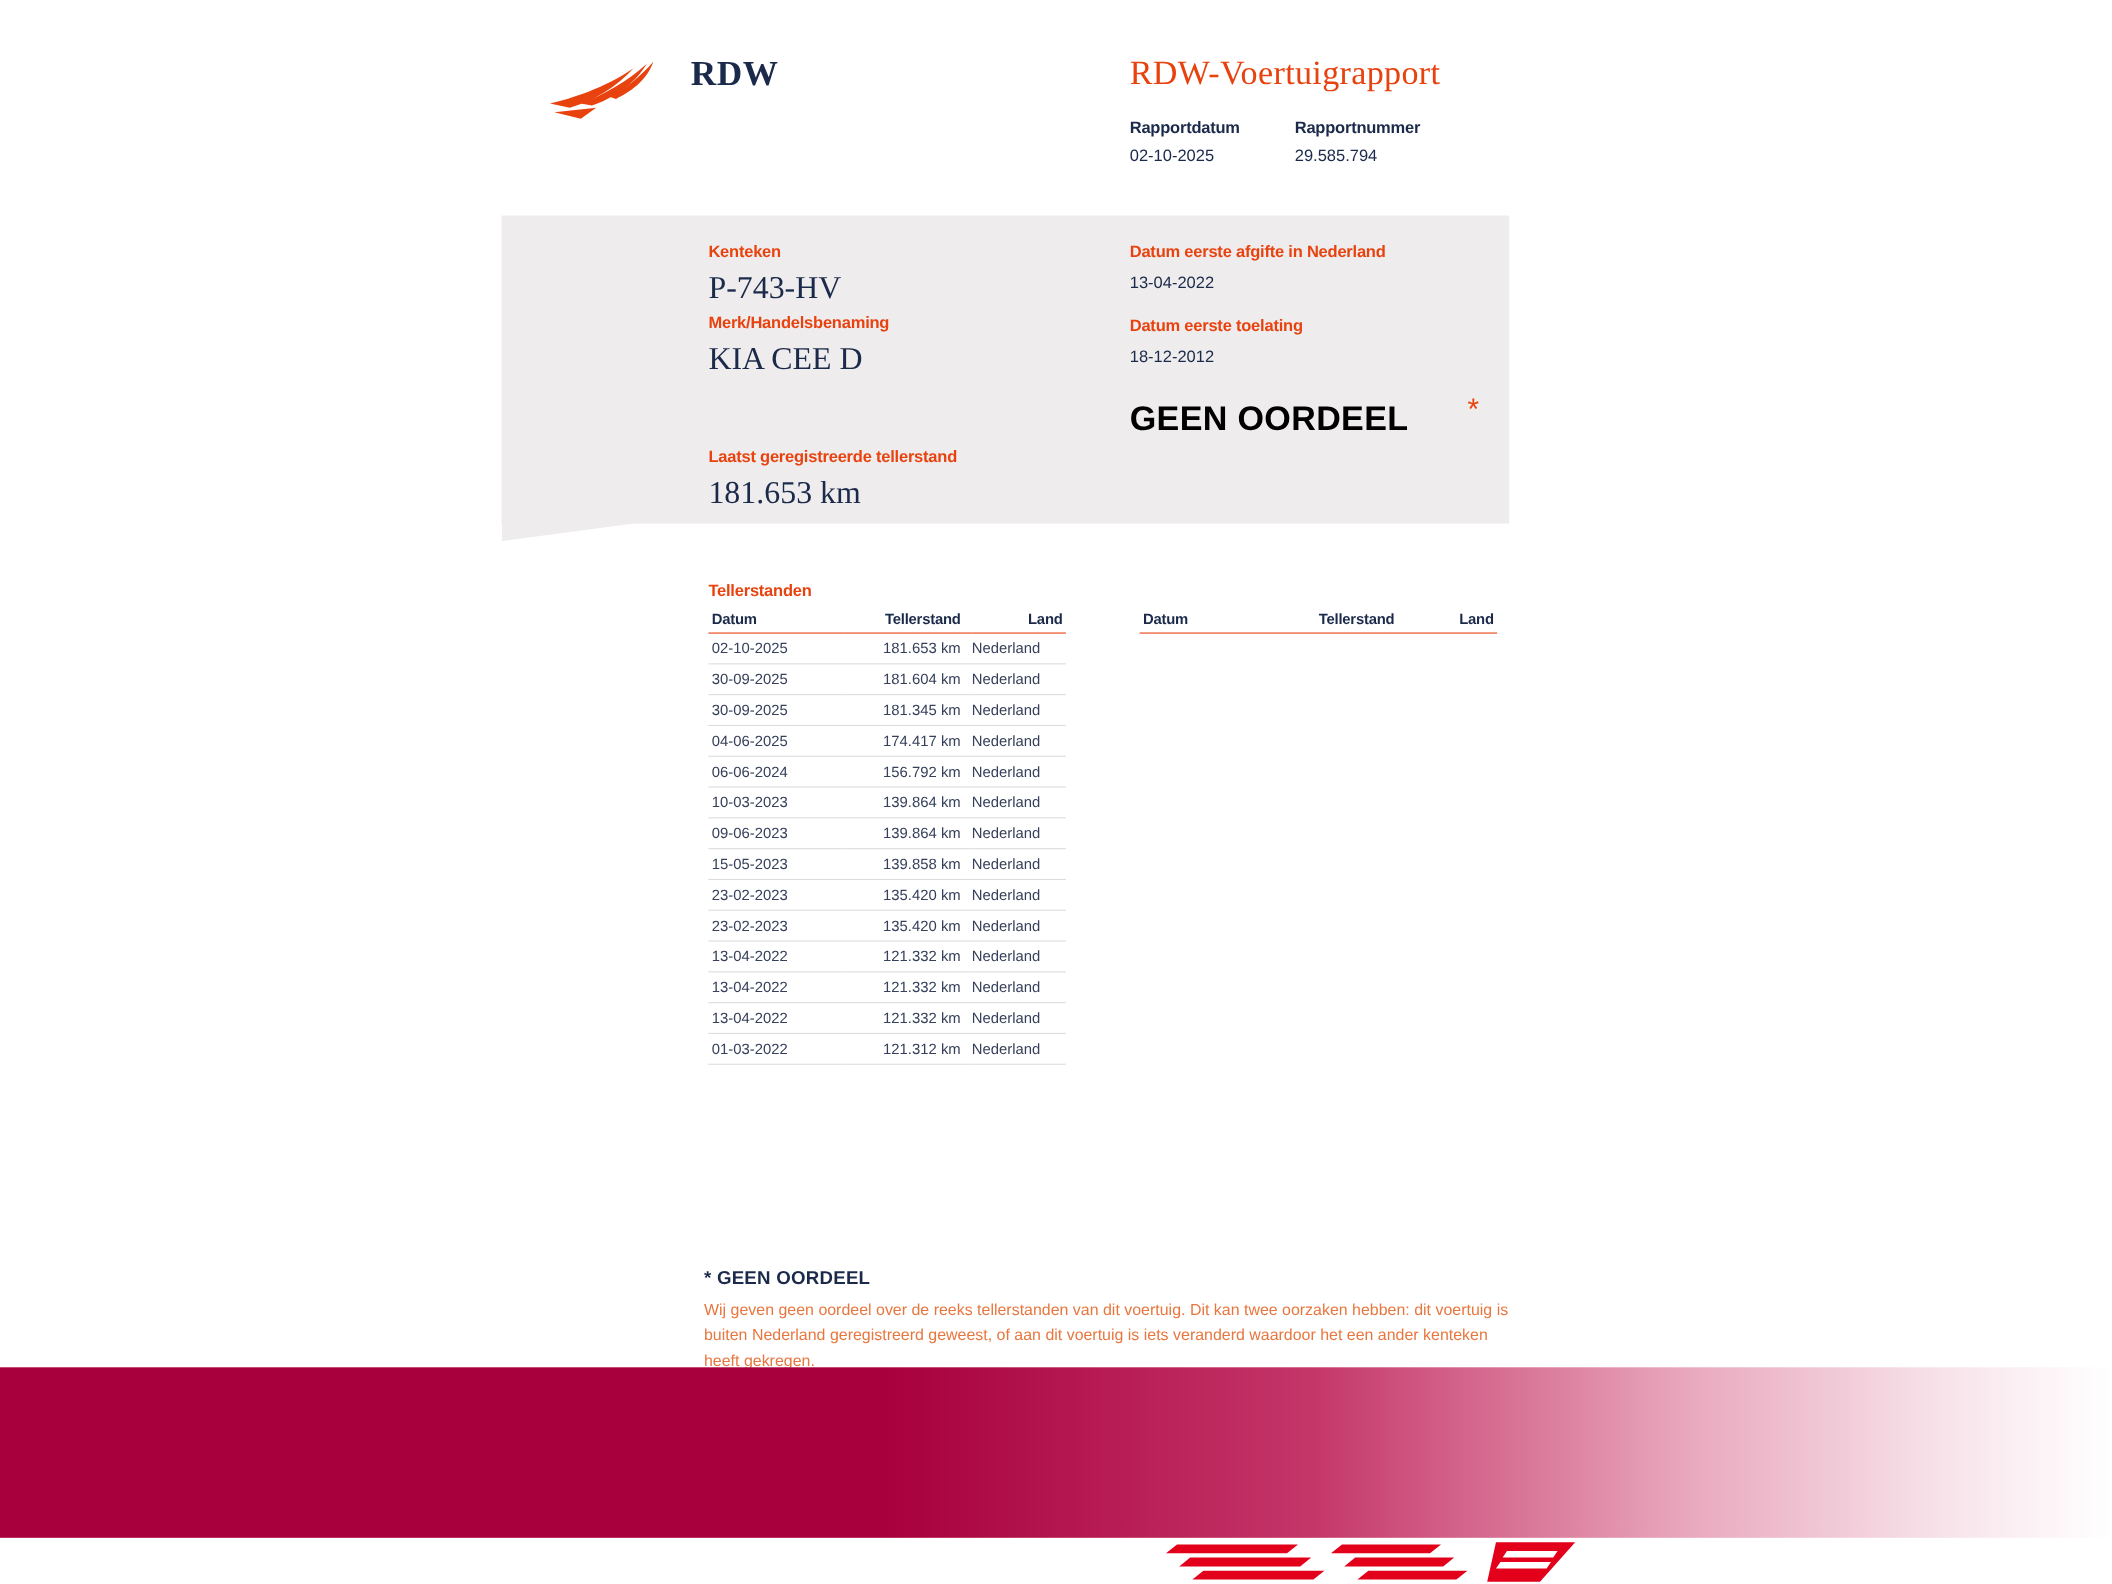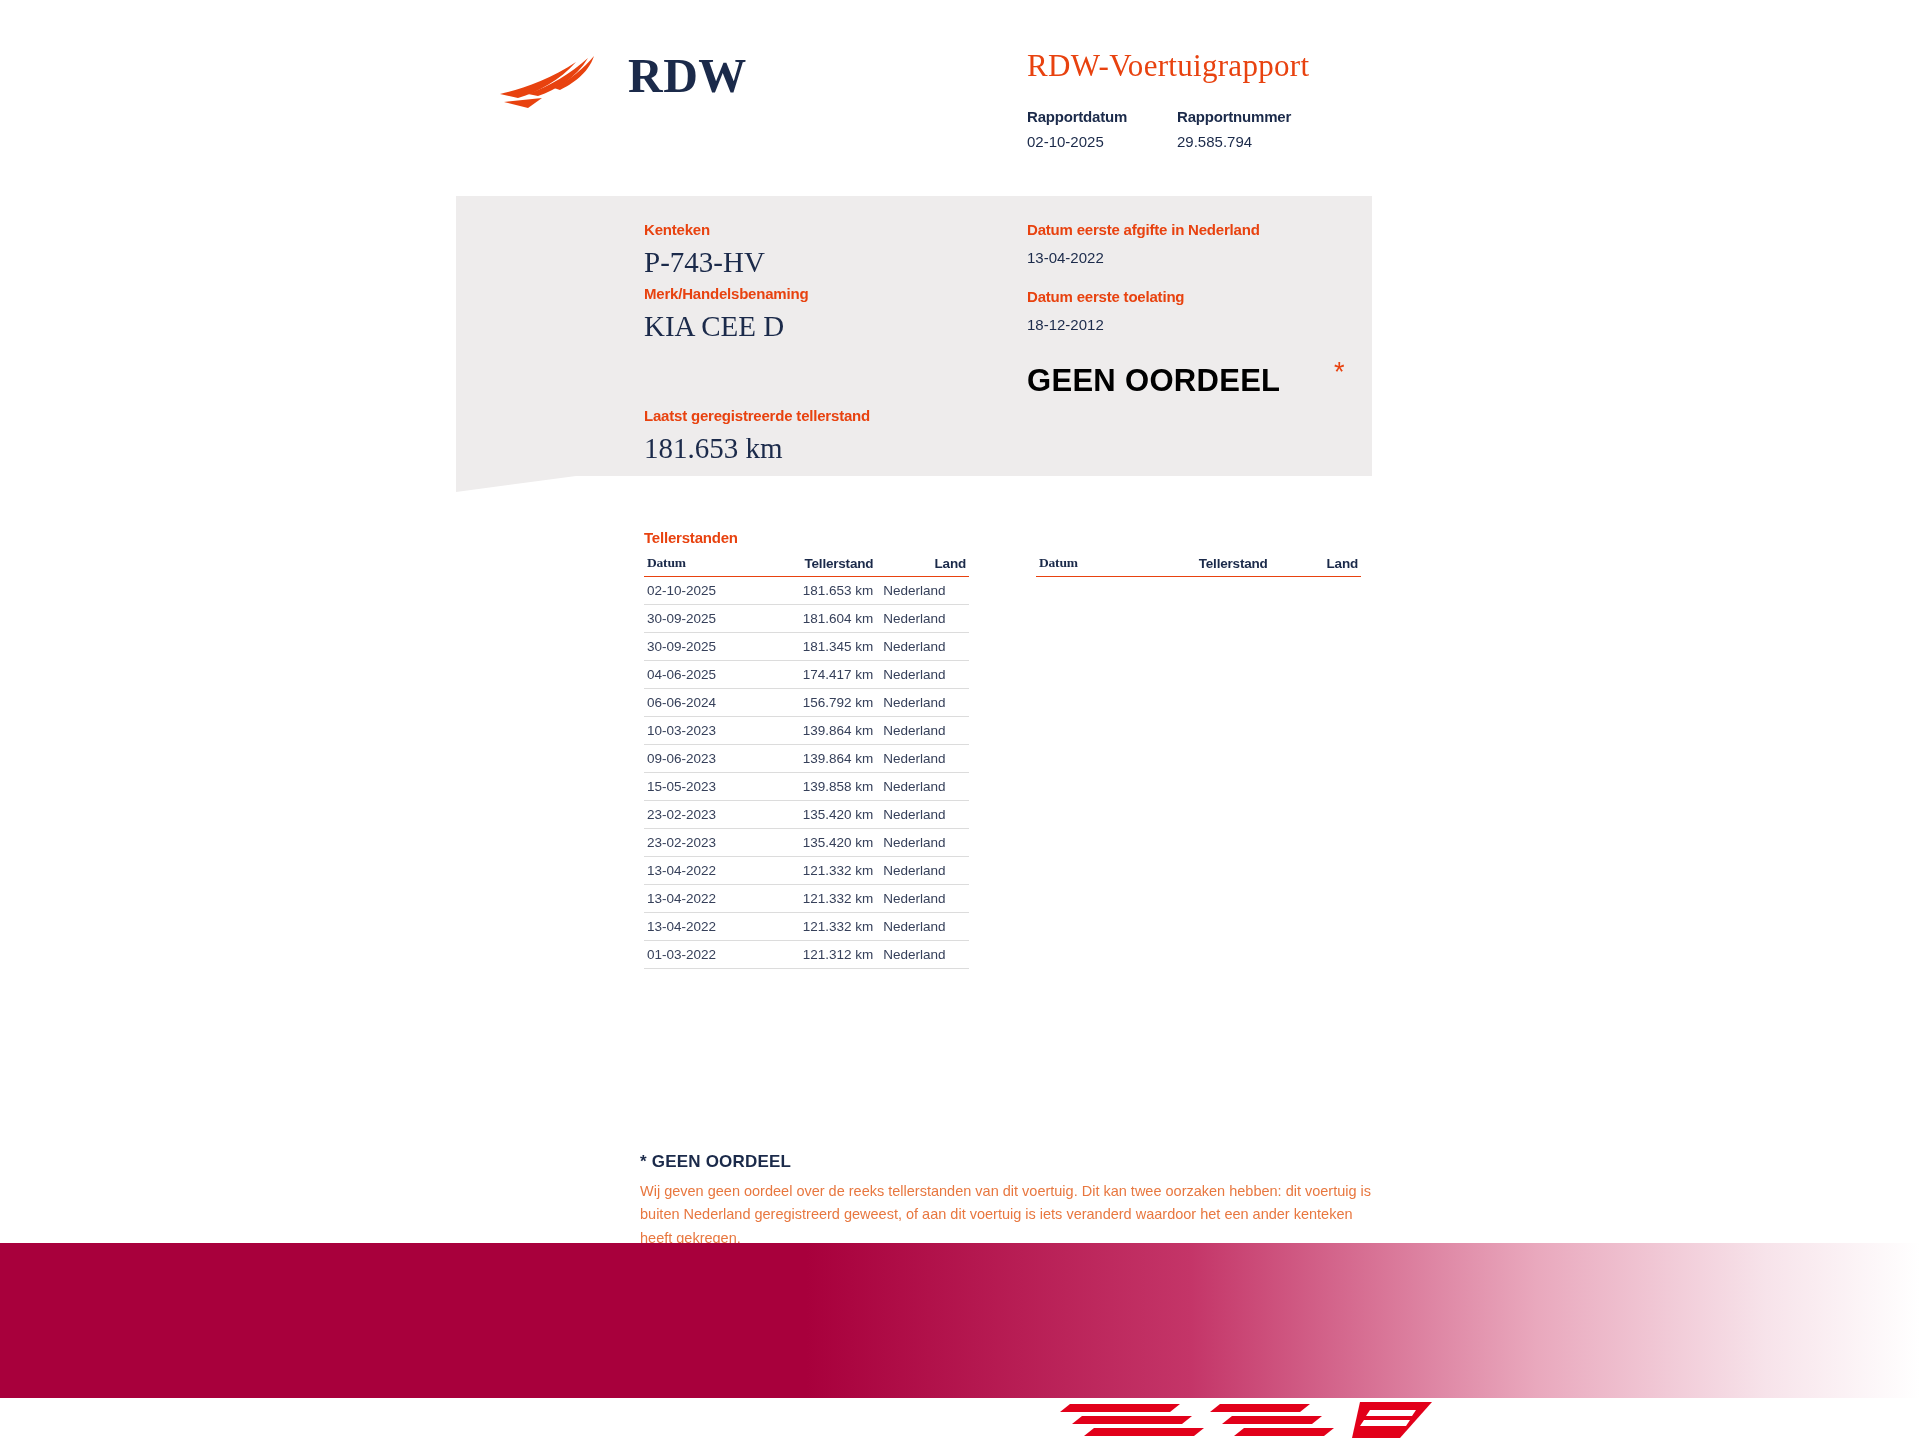--- a/index.html
+++ b/index.html
@@ -34,21 +34,21 @@
   .logo-mark {
     position: absolute;
     left: 0; top: 10px;
     width: 120px; height: 60px;
   }
   .logo-text {
     position: absolute;
     left: 130px;
     top: 8px;
     font-family: "Liberation Serif", serif;
-    font-size: 48px;
+    font-size: 32px;
     font-weight: 700;
     letter-spacing: 0.5px;
     color: #1b2a4a;
   }
 
   .report-title {
     position: absolute;
     left: 1027px;
     top: 48px;
     font-family: "Liberation Serif", serif;
@@ -151,21 +151,21 @@
   .tbl.right { left: 1036px; top: 553px; }
   .tbl th {
     font-size: 13.5px;
     font-weight: 700;
     color: #1b2a4a;
     text-align: left;
     padding: 2px 0 5px 0;
     border-bottom: 1.5px solid #e8420f;
     letter-spacing: -0.2px;
   }
-  .tbl th.c-date { width: 130px; padding-left: 3px; font-family: Liberation Serif, serif; }
+  .tbl th.c-date { width: 130px; padding-left: 3px; }
   .tbl th.c-km   { width: 110px; text-align: right; padding-right: 10px;}
   .tbl th.c-land { width: 85px; text-align: right; padding-right: 3px;}
   .tbl td {
     padding: 6px 0 6px 0;
     border-bottom: 1px solid #dcdcdc;
     color: #36405a;
     font-size: 13.5px;
   }
   .tbl td.c-date { padding-left: 3px; }
   .tbl td.c-km   { text-align: right; padding-right: 10px; }

